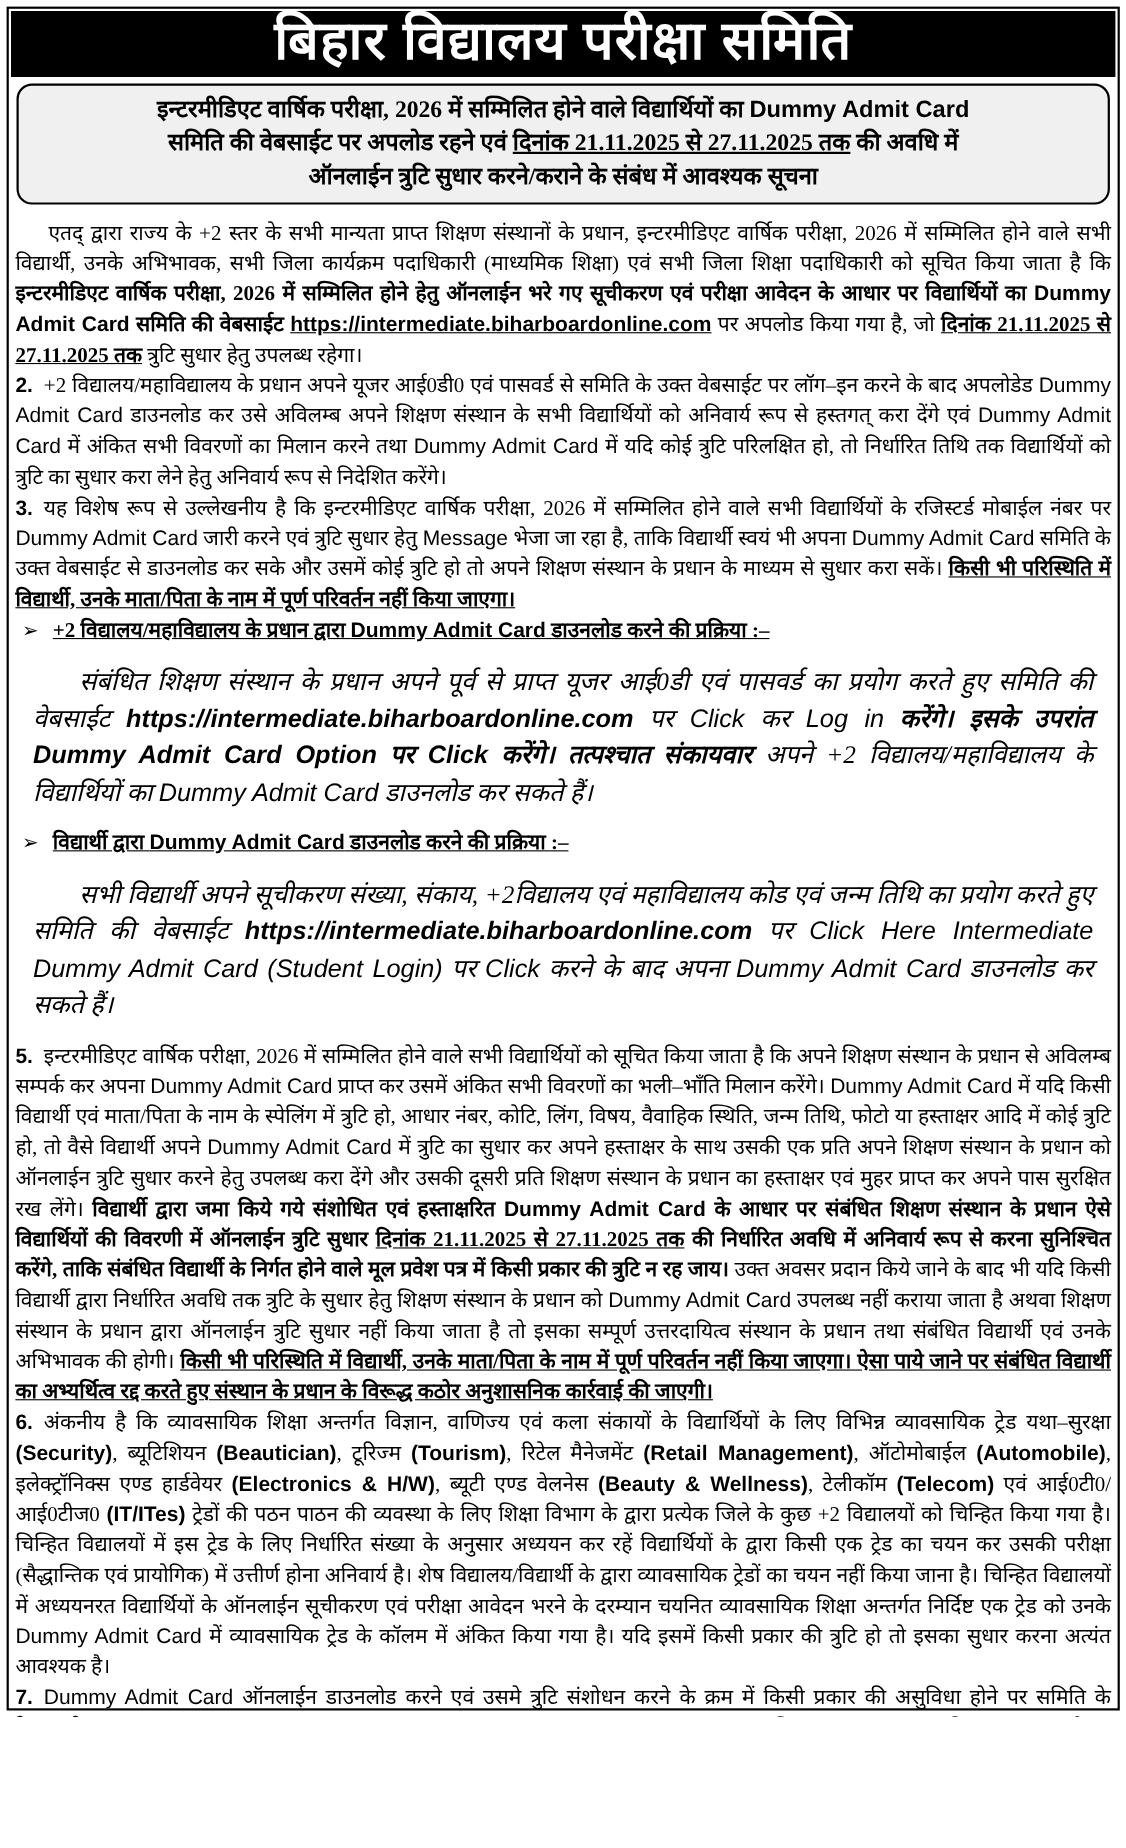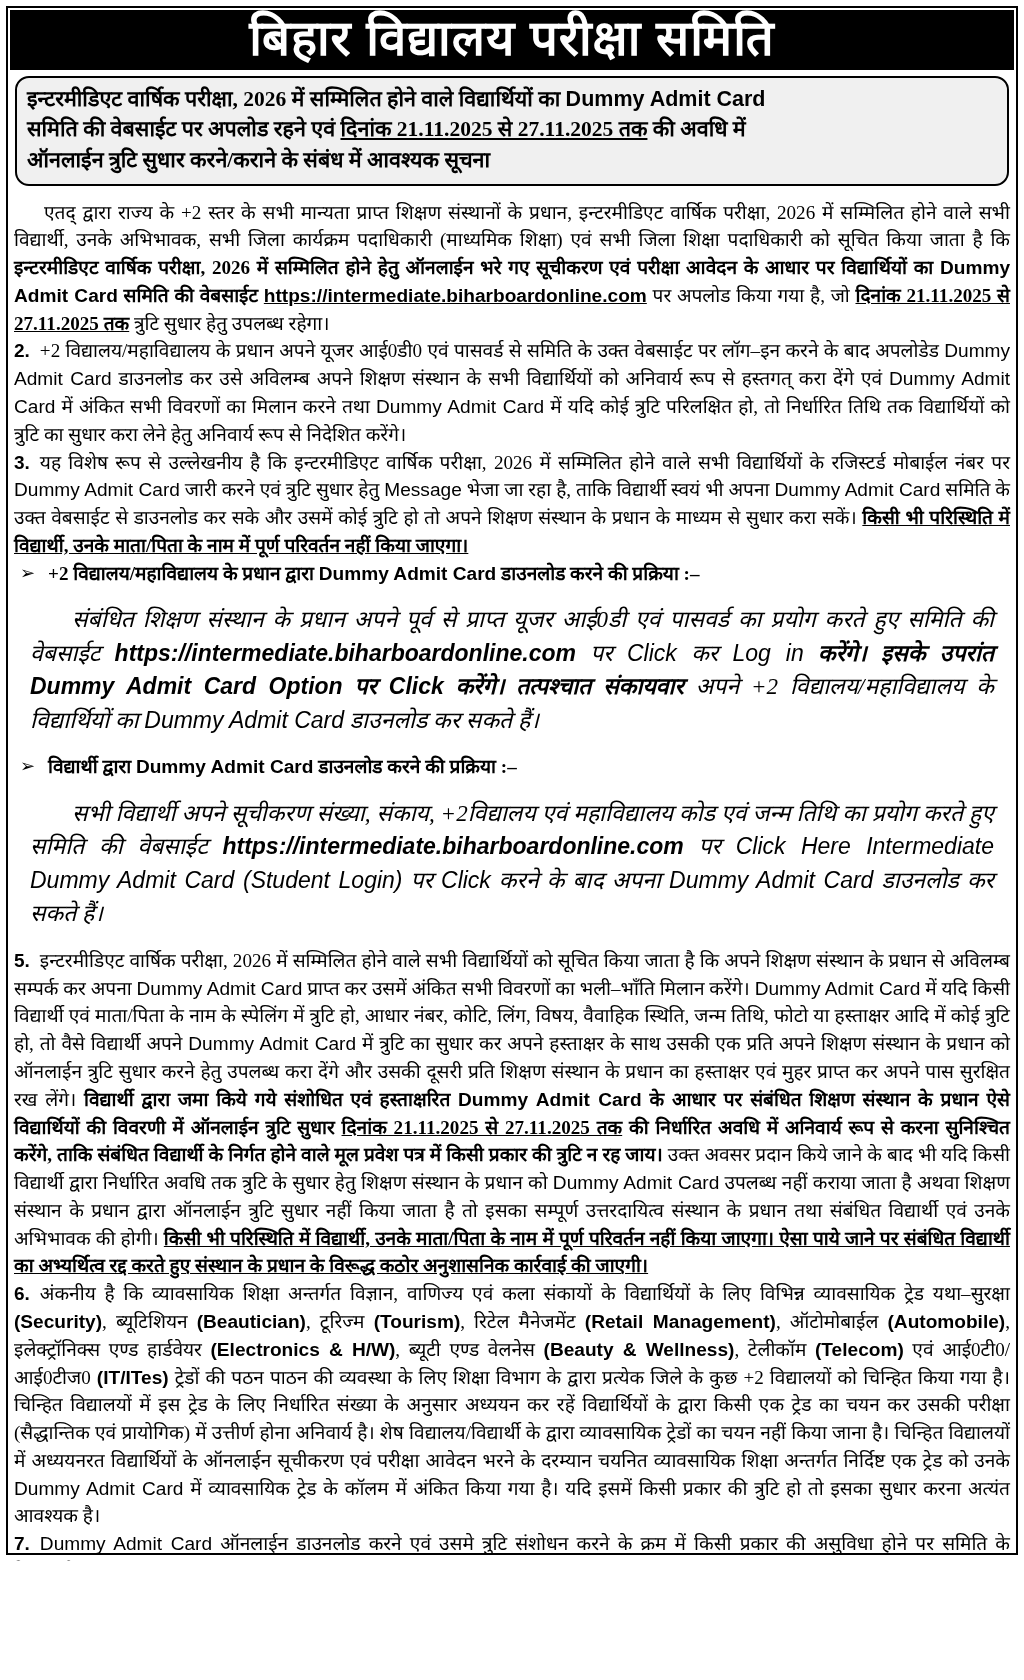--- a/index.html
+++ b/index.html
@@ -57,21 +57,21 @@
     white-space: nowrap;
   }
 
   
   .notice-box {
     margin: 6px 5px 0 5px;
     border: 2px solid #000;
     border-radius: 14px;
     background: #f0f0f0;
     padding: 6px 10px 8px 10px;
-    text-align: left;
+    text-align: center;
     flex: none;
   }
   .notice-line {
     font-size: 21.5px;
     font-weight: bold;
     line-height: 1.42;
     white-space: nowrap;
   }
   .notice-line .u {
     text-decoration: underline;
@@ -124,20 +124,21 @@
     font-size: 18px;
     line-height: 1.5;
     padding-left: 6px;
     box-sizing: border-box;
   }
   .bullet-row .bullet-text {
     flex: 1 1 auto;
     font-size: 19.1px;
     line-height: 1.455;
     font-weight: bold;
+    text-decoration: underline;
   }
   .sub-para {
     margin: 16px;
     font-size: 23px;
     line-height: 1.455;
     text-align: justify;
     text-align-last: left;
     text-indent: 42px;
     font-style: italic;
   }

